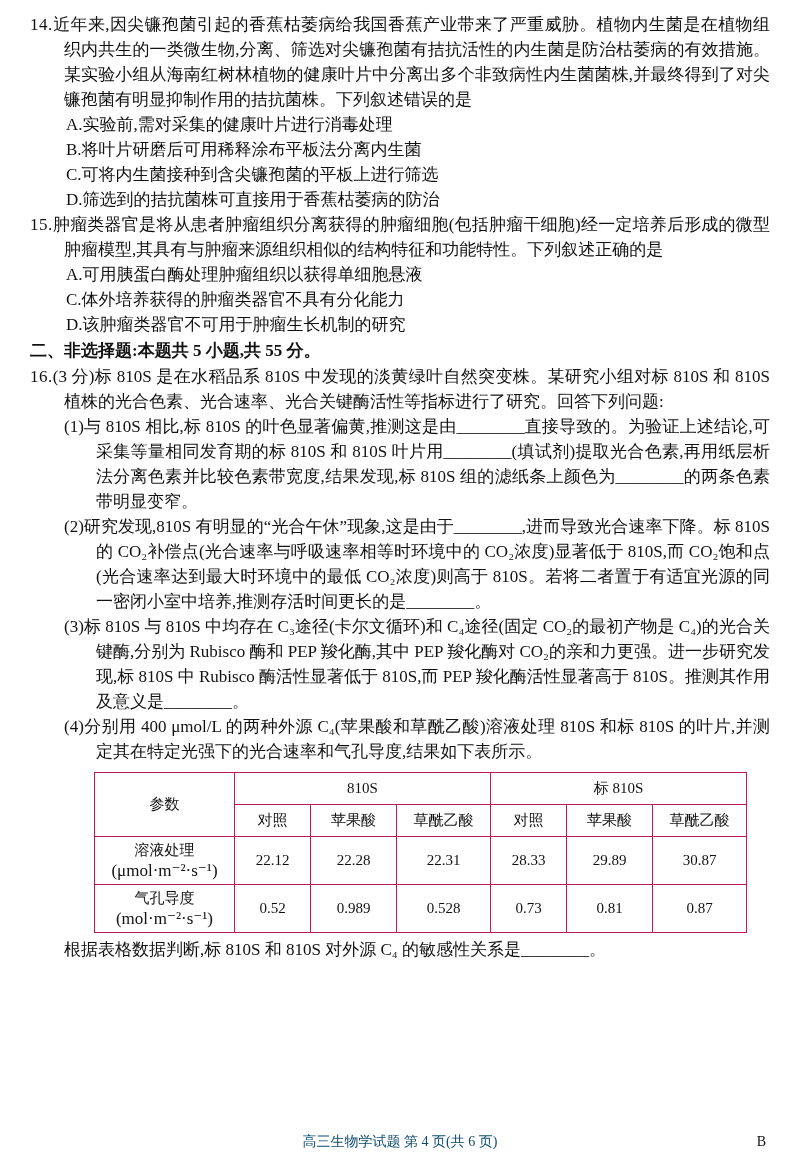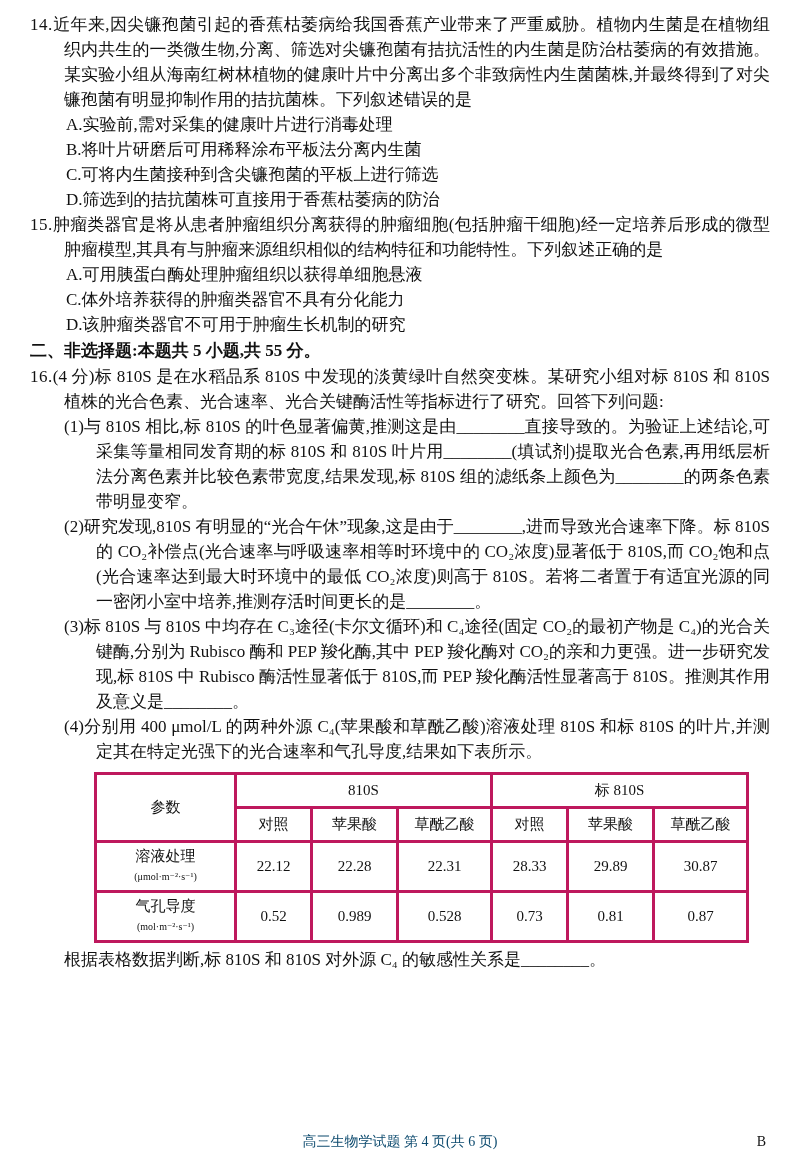--- a/index.html
+++ b/index.html
@@ -26,34 +26,34 @@
   .q16-part { margin-left: 34px; padding-left: 32px; text-indent: -32px; text-align: justify; }
   .q16-conclusion { margin-left: 34px; text-align: justify; margin-top: 4px; }
   table.data-table {
     border-collapse: collapse;
     margin: 8px 0 2px 64px;
     font-size: 15px;
     text-align: center;
     color: #111;
   }
   table.data-table td {
-    border: 3px solid #be185d;
+    border: 1px solid #be185d;
     padding: 3px 5px;
     text-align: center;
     vertical-align: middle;
     font-weight: normal;
   }
   td.param-col { width: 140px; height: 58px; }
   td.col-s { width: 76px; }
   td.col-m { width: 86px; }
   td.col-l { width: 94px; }
   td.row-label { padding: 4px 4px; }
   .hdr-row td { height: 28px; }
   .data-row td { height: 48px; }
-  .unit-line { font-size: 10px; line-height: 20px; }
+  .unit-line { font-size: 17px; line-height: 20px; }
   .label-line { line-height: 21px; }
   .footer-center {
     position: absolute;
     bottom: 12px;
     left: 0;
     width: 100%;
     text-align: center;
     font-size: 14px;
     color: #0c4a6e;
   }
@@ -81,21 +81,21 @@
   <div class="question">
     <div class="hang"><span class="qnum">15.</span><span>肿瘤类器官是将从患者肿瘤组织分离获得的肿瘤细胞(包括肿瘤干细胞)经一定培养后形成的微型肿瘤模型,其具有与肿瘤来源组织相似的结构特征和功能特性。下列叙述正确的是</span></div>
     <div class="option">A.可用胰蛋白酶处理肿瘤组织以获得单细胞悬液</div>
     <div class="option">C.体外培养获得的肿瘤类器官不具有分化能力</div>
     <div class="option">D.该肿瘤类器官不可用于肿瘤生长机制的研究</div>
   </div>
 
   <div class="section-title">二、非选择题:本题共 5 小题,共 55 分。</div>
 
   <div class="question">
-    <div class="q16-intro"><span class="qnum">16.</span><span>(4 分)标 810S 是在水稻品系 810S 中发现的淡黄绿叶自然突变株。某研究小组对标 810S 和 810S 植株的光合色素、光合速率、光合关键酶活性等指标进行了研究。回答下列问题:</span></div>
+    <div class="q16-intro"><span class="qnum">16.</span><span>(3 分)标 810S 是在水稻品系 810S 中发现的淡黄绿叶自然突变株。某研究小组对标 810S 和 810S 植株的光合色素、光合速率、光合关键酶活性等指标进行了研究。回答下列问题:</span></div>
     <div class="q16-part">(1)与 810S 相比,标 810S 的叶色显著偏黄,推测这是由________直接导致的。为验证上述结论,可采集等量相同发育期的标 810S 和 810S 叶片用________(填试剂)提取光合色素,再用纸层析法分离色素并比较色素带宽度,结果发现,标 810S 组的滤纸条上颜色为________的两条色素带明显变窄。</div>
     <div class="q16-part">(2)研究发现,810S 有明显的“光合午休”现象,这是由于________,进而导致光合速率下降。标 810S 的 CO₂补偿点(光合速率与呼吸速率相等时环境中的 CO₂浓度)显著低于 810S,而 CO₂饱和点(光合速率达到最大时环境中的最低 CO₂浓度)则高于 810S。若将二者置于有适宜光源的同一密闭小室中培养,推测存活时间更长的是________。</div>
     <div class="q16-part">(3)标 810S 与 810S 中均存在 C₃途径(卡尔文循环)和 C₄途径(固定 CO₂的最初产物是 C₄)的光合关键酶,分别为 Rubisco 酶和 PEP 羧化酶,其中 PEP 羧化酶对 CO₂的亲和力更强。进一步研究发现,标 810S 中 Rubisco 酶活性显著低于 810S,而 PEP 羧化酶活性显著高于 810S。推测其作用及意义是________。</div>
     <div class="q16-part">(4)分别用 400 μmol/L 的两种外源 C₄(苹果酸和草酰乙酸)溶液处理 810S 和标 810S 的叶片,并测定其在特定光强下的光合速率和气孔导度,结果如下表所示。</div>
 
     <table class="data-table">
       <tbody>
         <tr class="hdr-row">
           <td rowspan="2" class="param-col">参数</td>
           <td colspan="3">810S</td>

